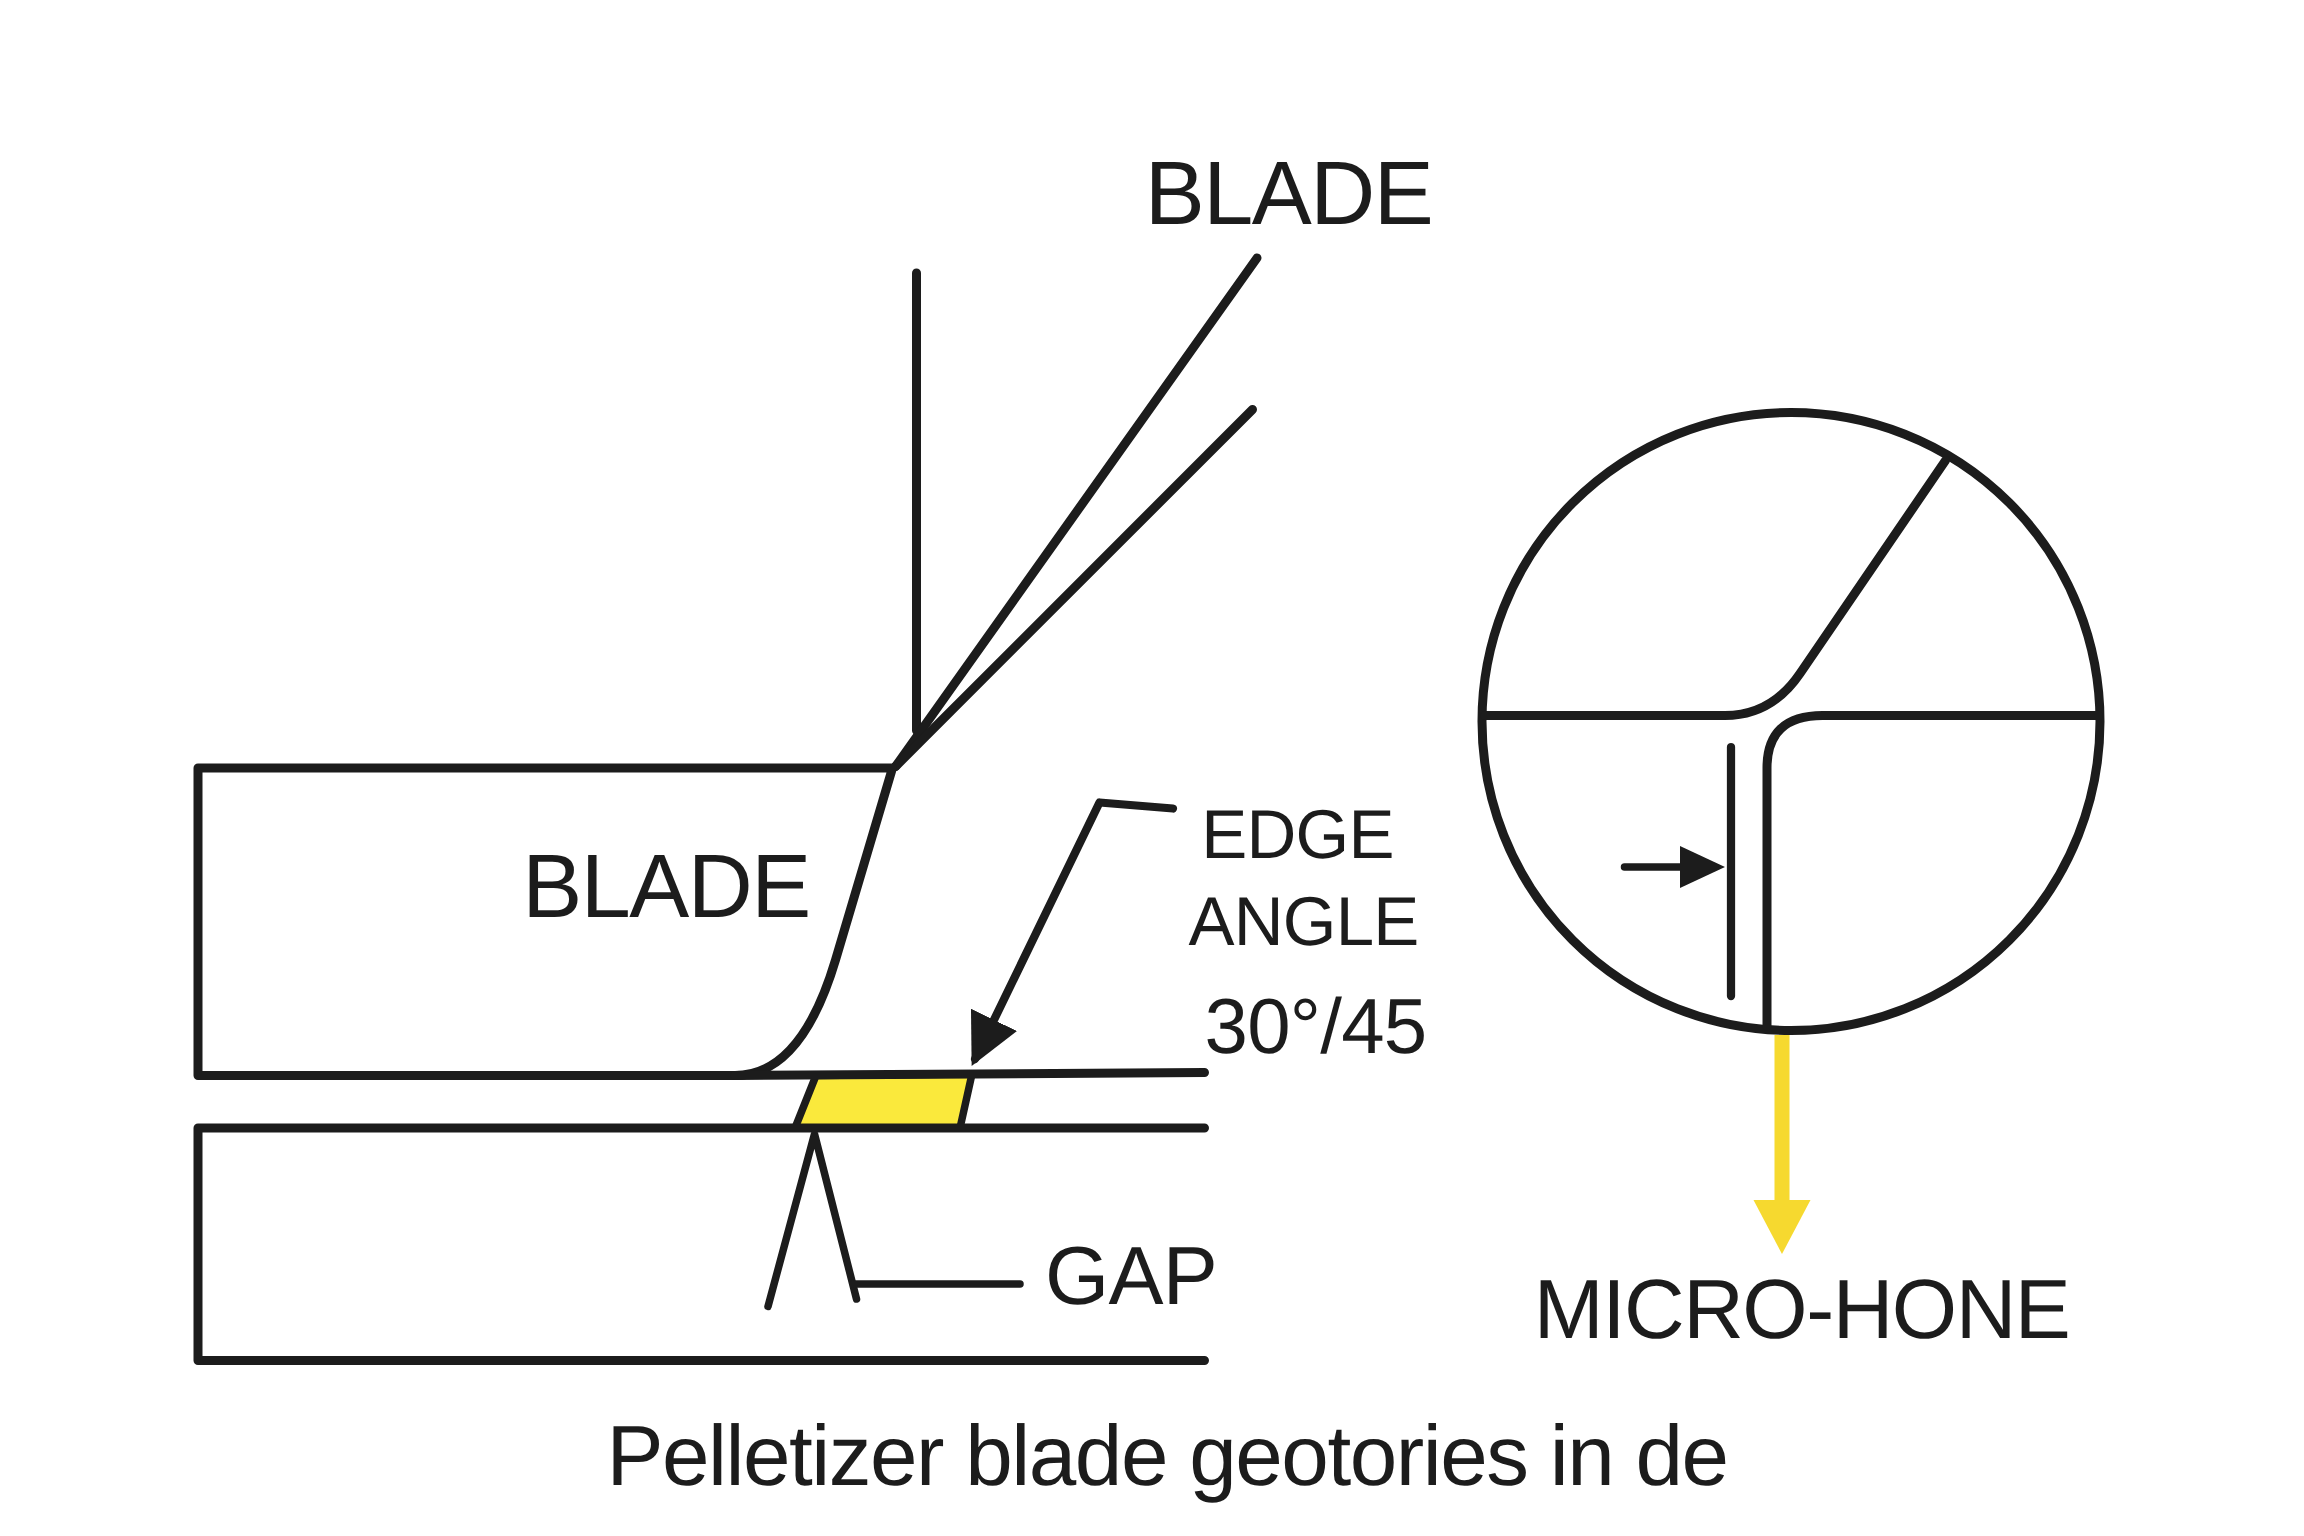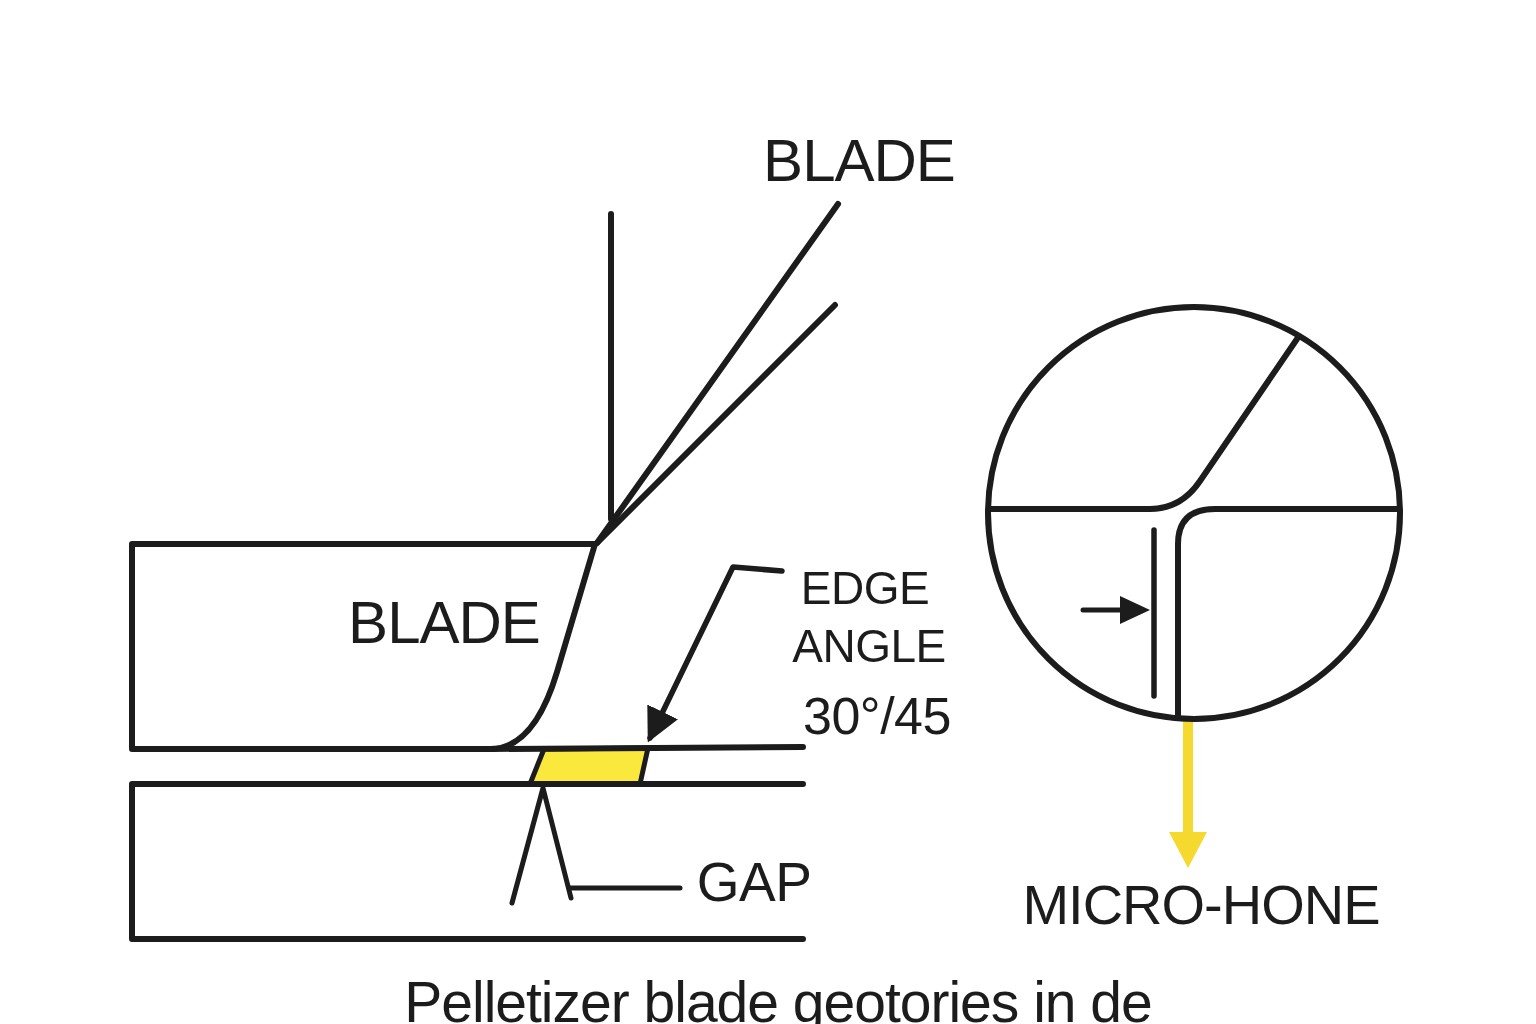--- a/index.html
+++ b/index.html
@@ -9,21 +9,20 @@
     width: 1536px;
     height: 1024px;
     overflow: hidden;
     font-family: "Liberation Sans", sans-serif;
   }
   #stage {
     position: relative;
     width: 1536px;
     height: 752px;
     background: var(--bg, #ffffff);
-    margin-top: 32px;
   }
   svg { display: block; }
   .ln {
     fill: none;
     stroke: var(--line, #1c1c1c);
     stroke-width: 6;
     stroke-linecap: round;
     stroke-linejoin: round;
   }
   .ln-mid {

